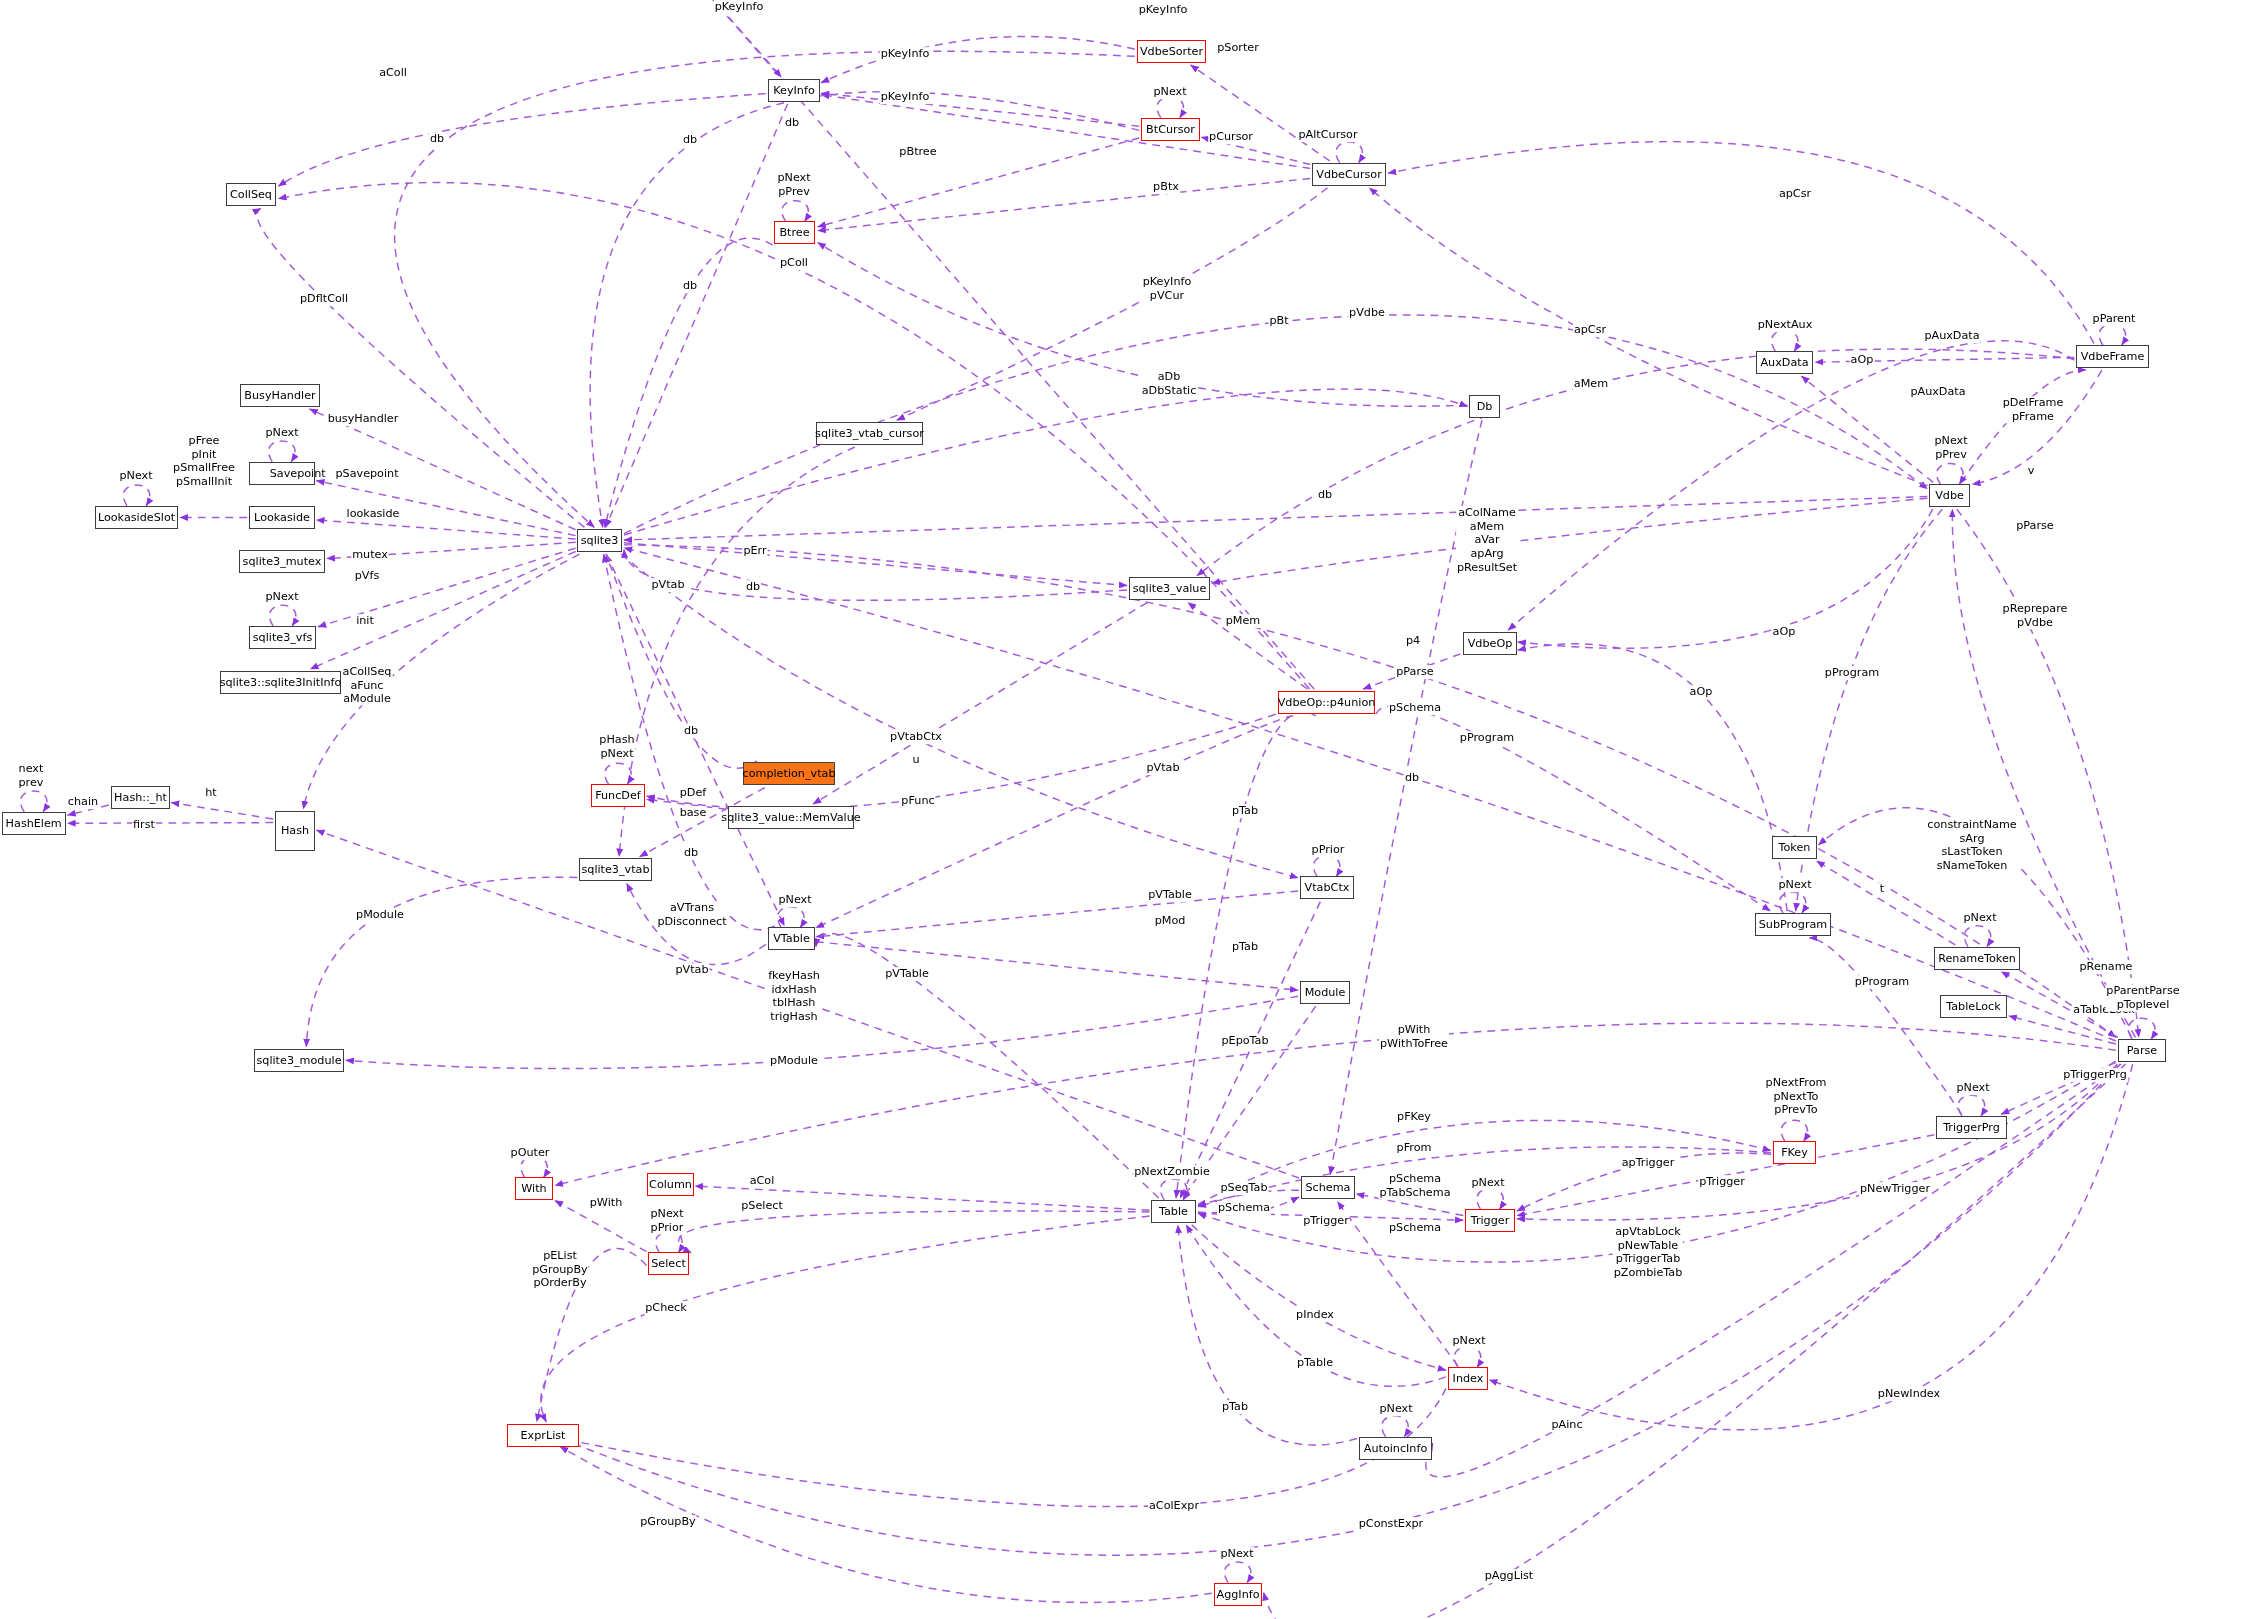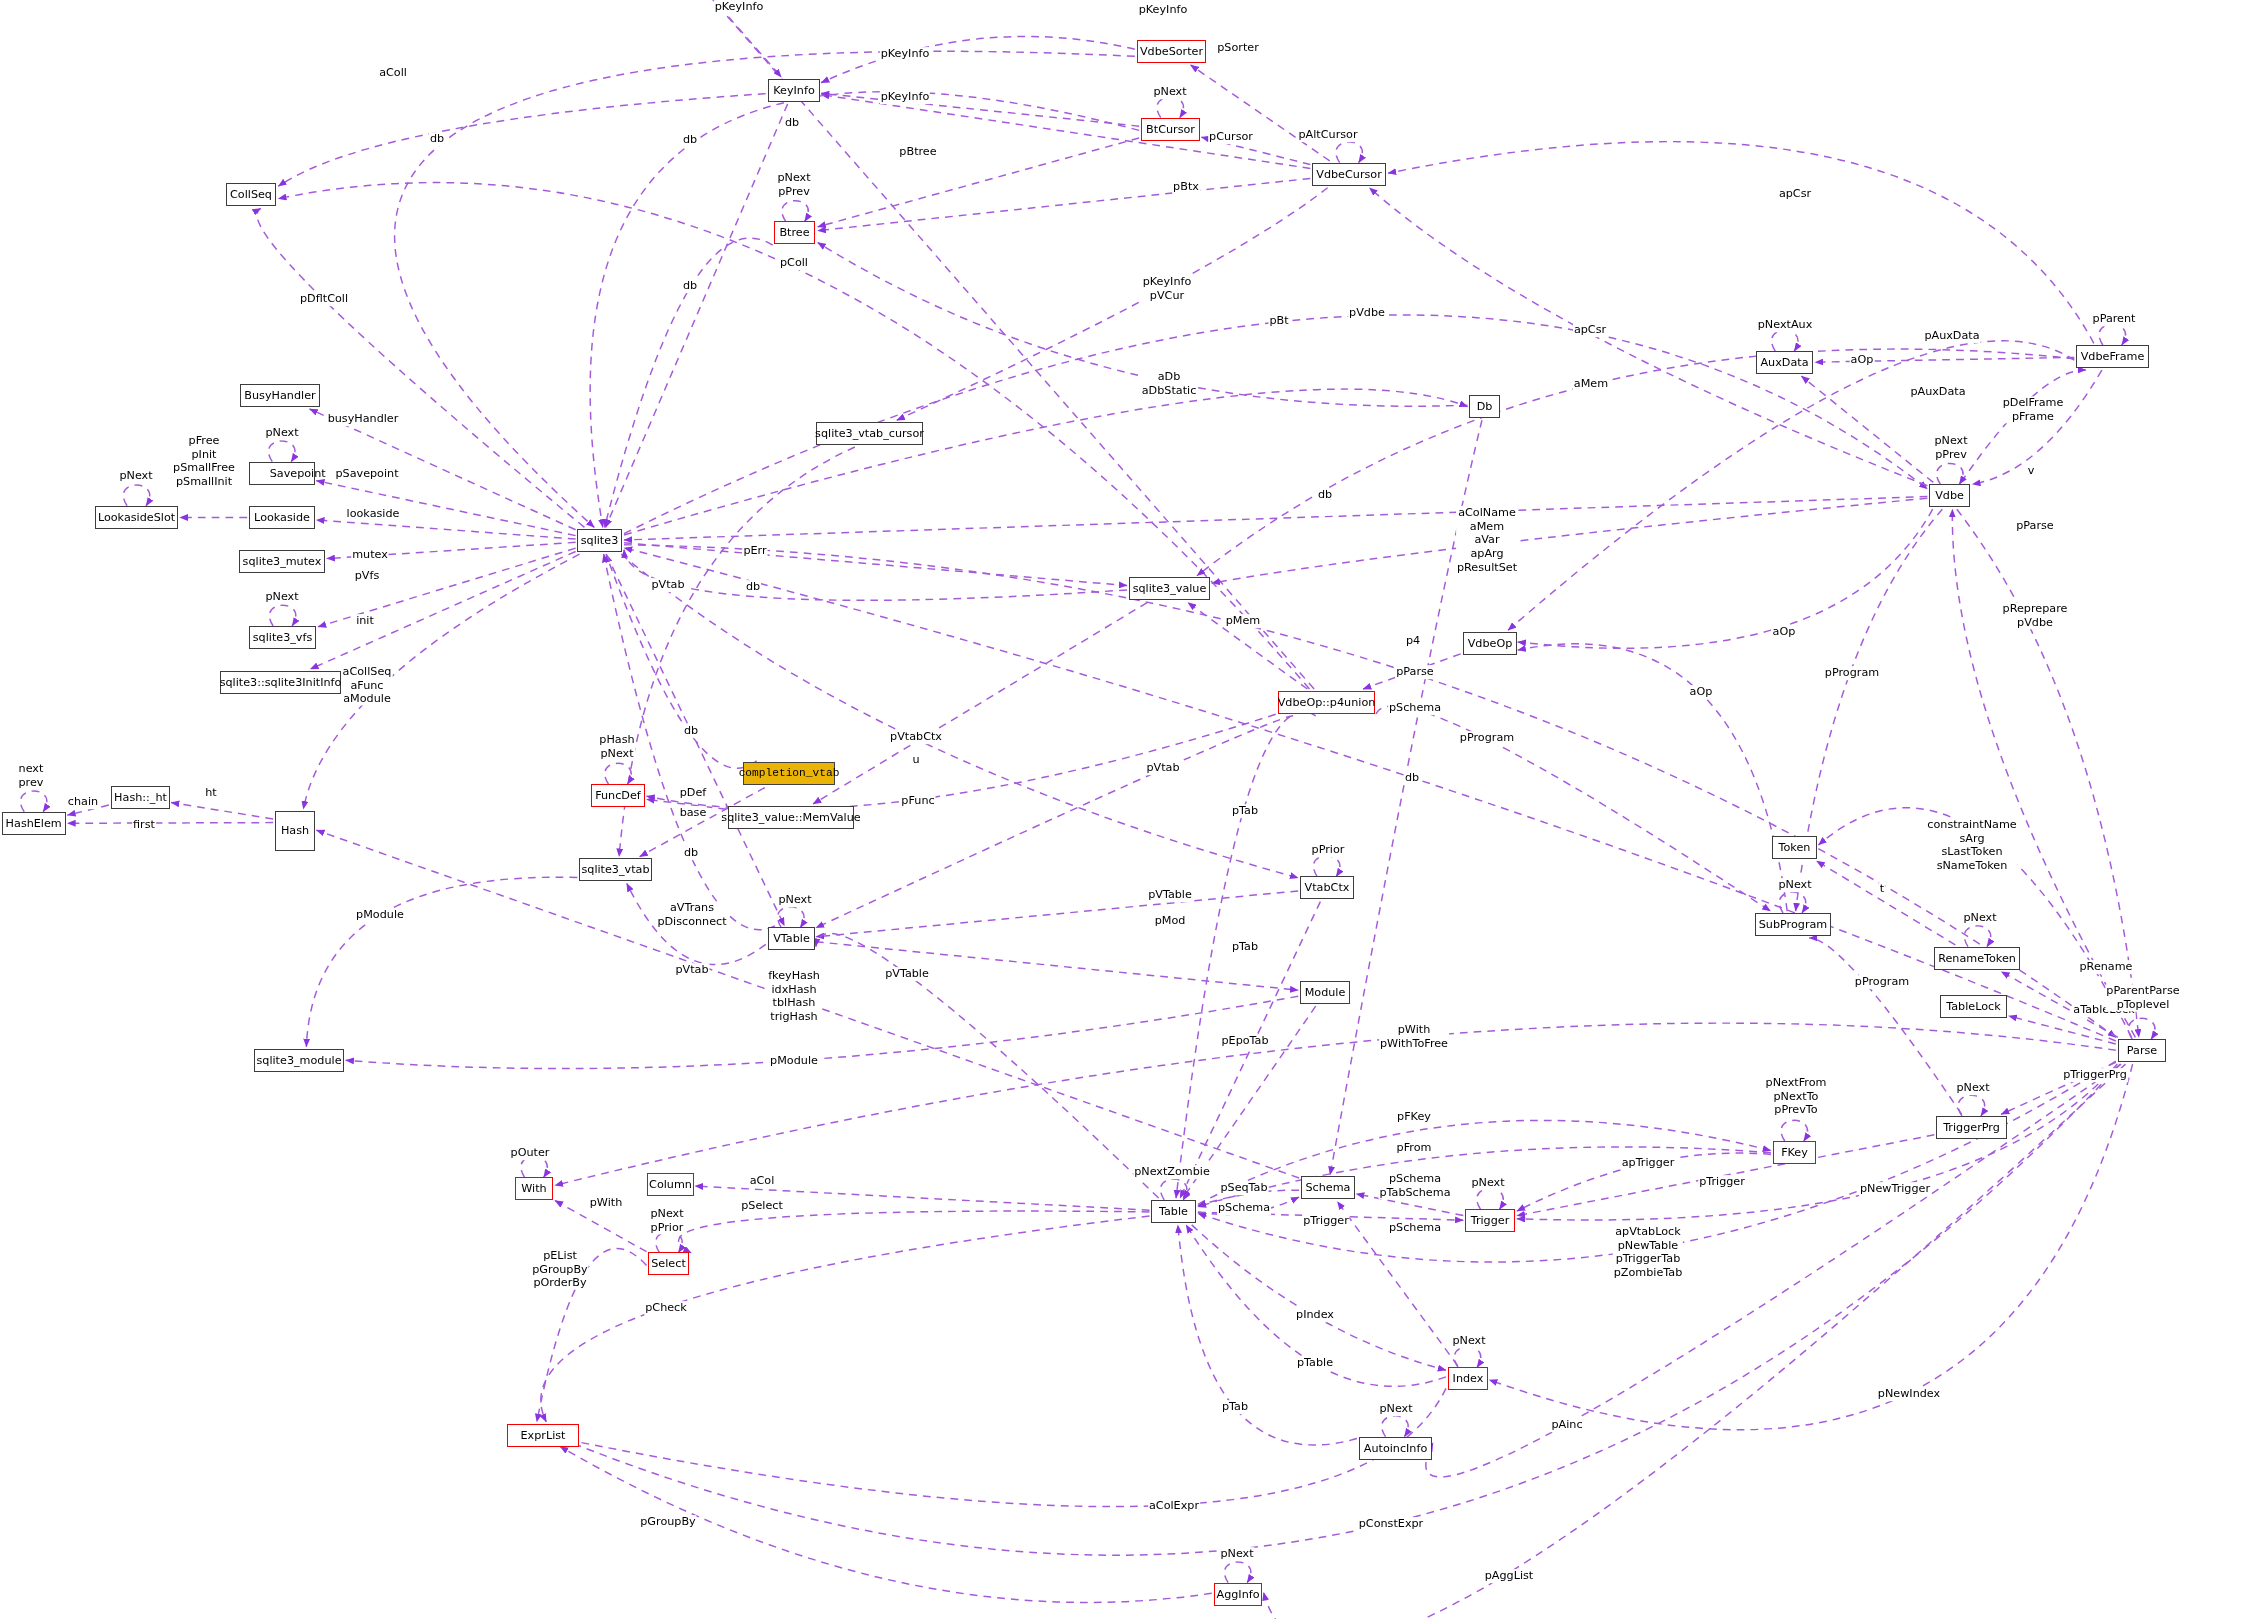--- a/index.html
+++ b/index.html
@@ -4,21 +4,21 @@
 <style>
   html,body{margin:0;padding:0;background:#ffffff;}
   .canvas{position:relative;width:2261px;height:1620px;background:#ffffff;
           font-family:"DejaVu Sans","Liberation Sans",sans-serif;overflow:hidden;}
   .edges-svg{position:absolute;left:0;top:0;z-index:1;}
   .node{position:absolute;display:flex;align-items:center;justify-content:center;
         box-sizing:border-box;background:#ffffff;border:0.9px solid #3c3c3c;
         font-size:11.2px;color:#000;white-space:nowrap;line-height:1.05;
         padding:0.9px 2.6px;z-index:3;cursor:pointer;}
   .node.red{border-color:#f40000;}
-  .node.gray{background:#eab308;border-width:1.7px;border-color:#424242;font-family:Liberation Mono, monospace;}
+  .node.gray{background:#f97316;border-width:1.7px;border-color:#424242;}
   .edge-label{position:absolute;transform:translate(-50%,-50%);
         font-size:11.2px;color:#000;background:#ffffff;white-space:pre;
         text-align:center;line-height:1.22;padding:0 0.9px;z-index:2;}
 </style>
 </head>
 <body>
 
 <div class="canvas" style="width: 2261px; height: 1620px;">
     <svg width="2261" height="1620" viewBox="0 0 2616 1874" class="edges-svg">
       <defs>
@@ -208,21 +208,21 @@
     <div class="node red" style="left: 648px; top: 1252px; width: 41px; height: 23px;">Select</div>
     <div class="node red" style="left: 507px; top: 1424px; width: 72px; height: 23px;">ExprList</div>
     <div class="edge-label" style="left: 393px; top: 73px;">aColl</div>
     <div class="edge-label" style="left: 792px; top: 123px;">db</div>
     <div class="edge-label" style="left: 1163px; top: 10.4px;">pKeyInfo</div>
     <div class="edge-label" style="left: 905px; top: 54px;">pKeyInfo</div>
     <div class="edge-label" style="left: 905px; top: 97px;">pKeyInfo</div>
     <div class="edge-label" style="left: 739px; top: 7px;">pKeyInfo</div>
     <div class="edge-label" style="left: 1231px; top: 137px;">pCursor</div>
     <div class="edge-label" style="left: 1238px; top: 48px;">pSorter</div>
-    <div class="edge-label" style="left: 1166px; top: 187px; margin-left: 20px;">pBtx</div>
+    <div class="edge-label" style="left: 1166px; top: 187px;">pBtx</div>
     <div class="edge-label" style="left: 918px; top: 152px;">pBtree</div>
     <div class="edge-label" style="left: 324px; top: 299px;">pDfltColl</div>
     <div class="edge-label" style="left: 1279px; top: 321px;">pBt</div>
     <div class="edge-label" style="left: 1367px; top: 313px;">pVdbe</div>
     <div class="edge-label" style="left: 363px; top: 419px;">busyHandler</div>
     <div class="edge-label" style="left: 367px; top: 474px;">pSavepoint</div>
     <div class="edge-label" style="left: 204px; top: 461px;">pFree
 pInit
 pSmallFree
 pSmallInit</div>

